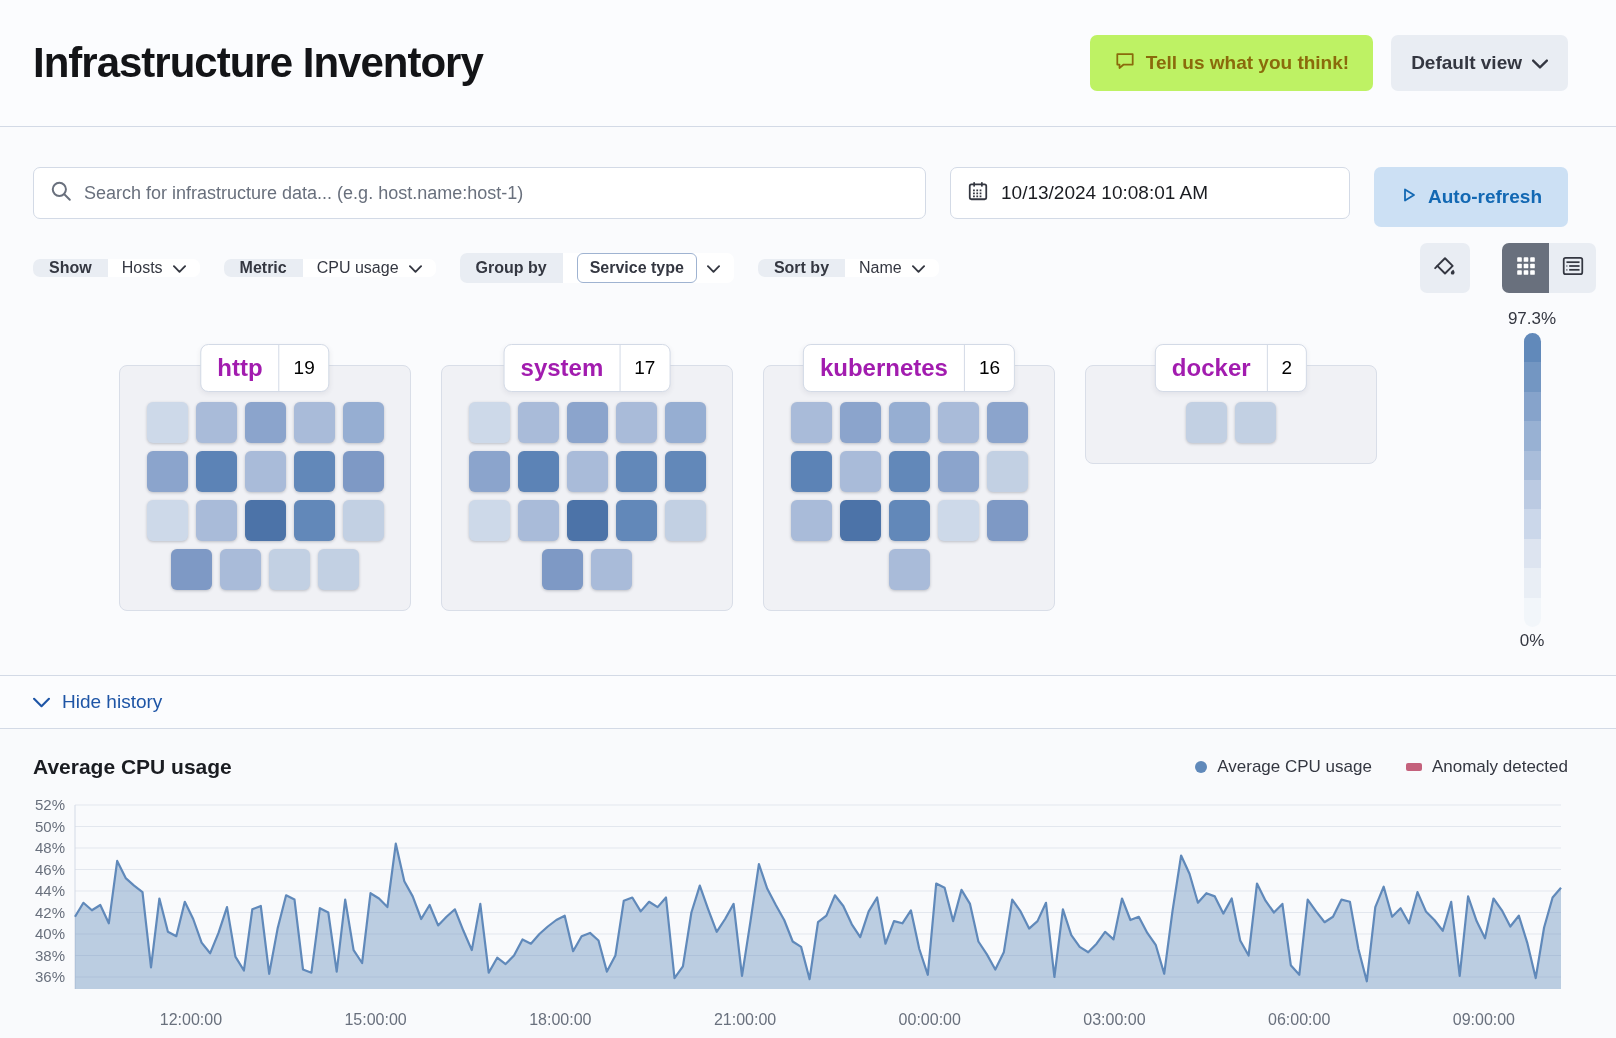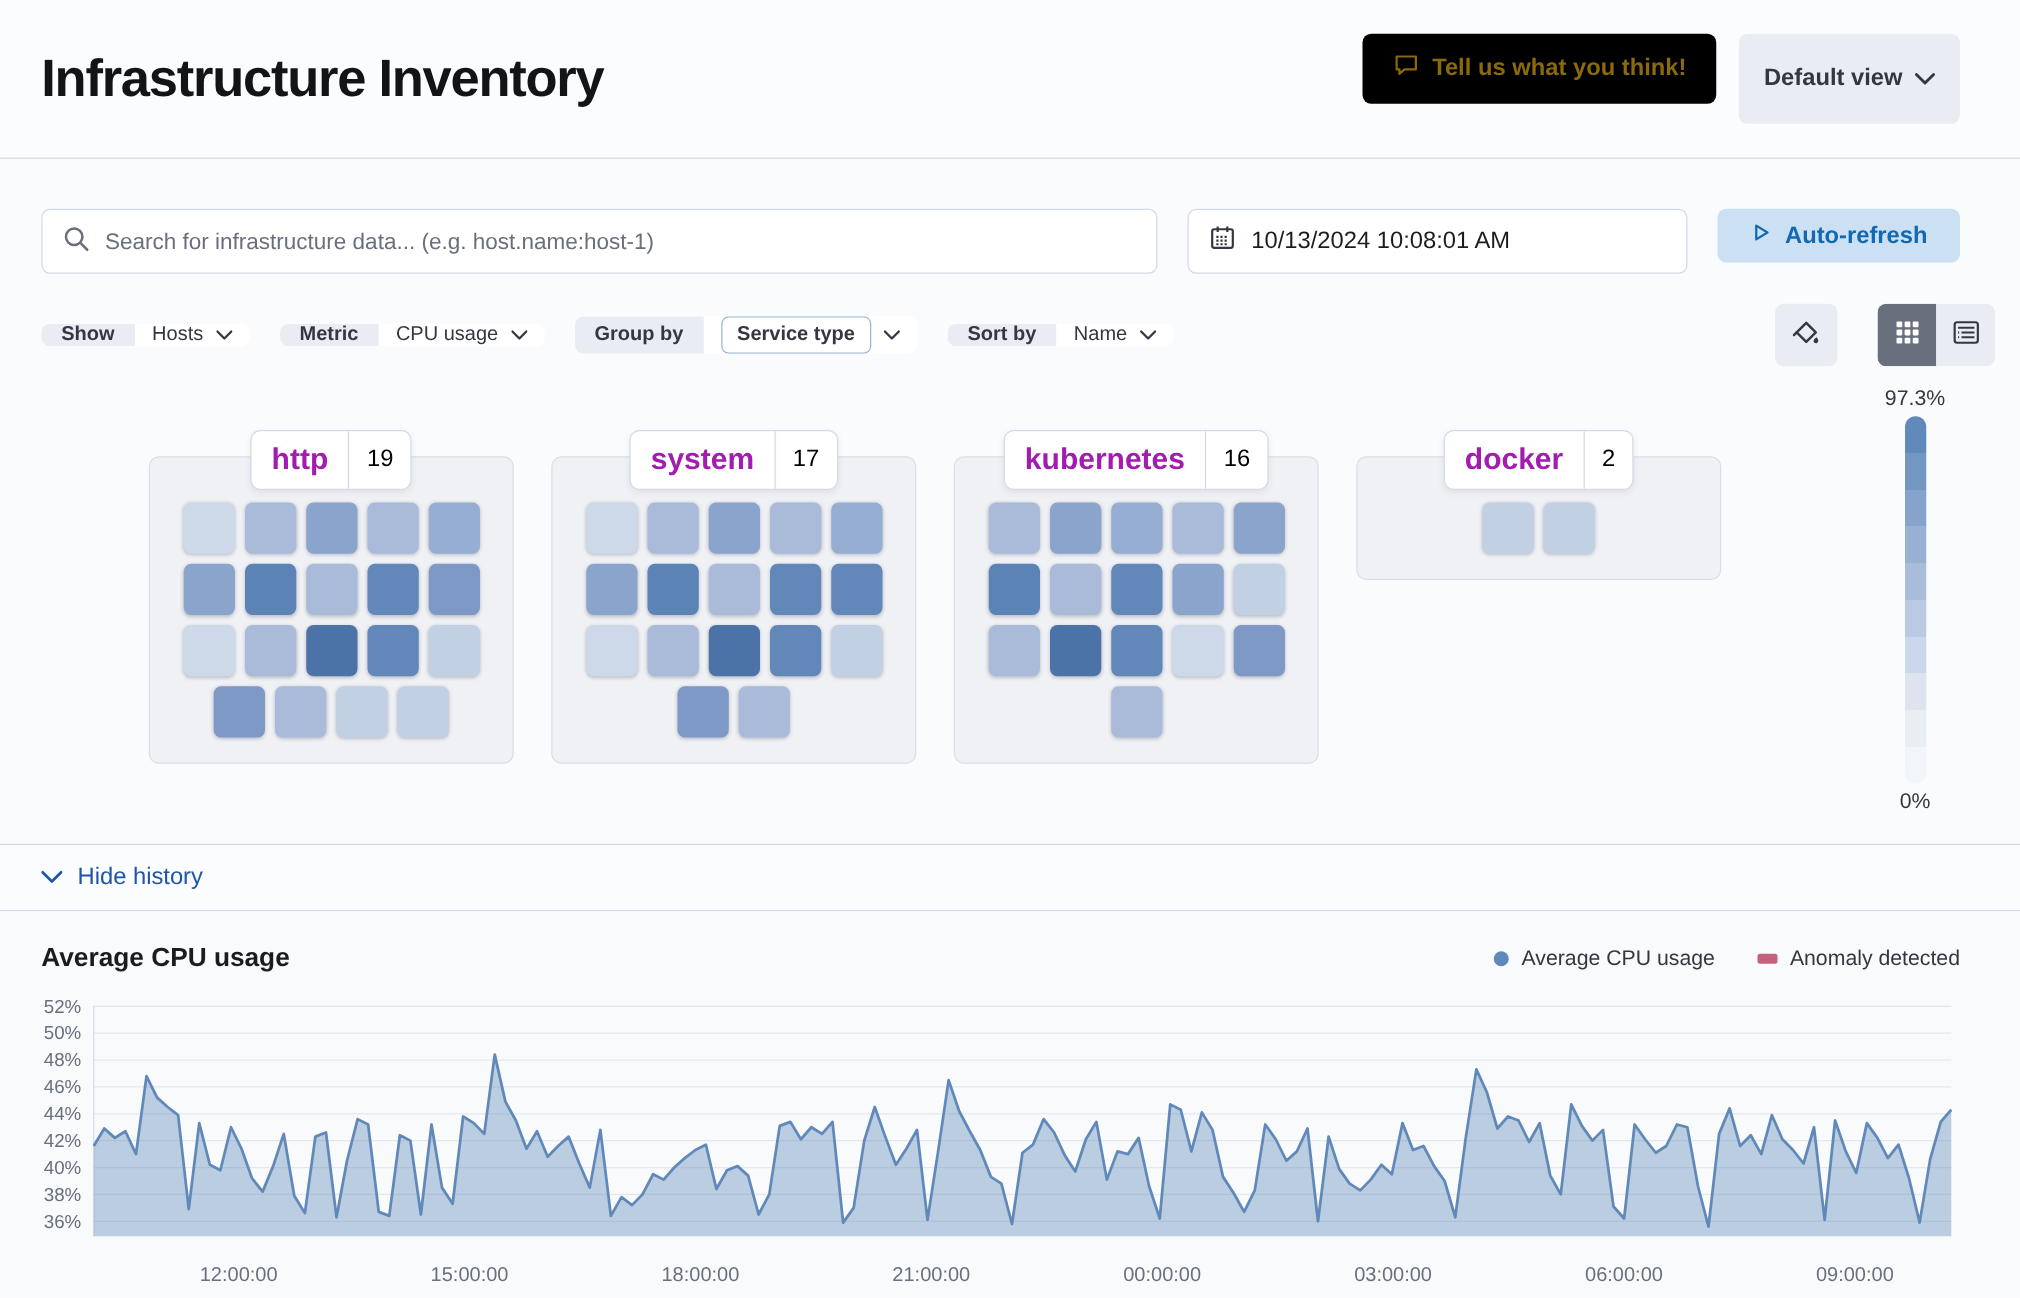--- a/index.html
+++ b/index.html
@@ -10,36 +10,36 @@
   }
   
   .page-header {
     height:127px; display:flex; align-items:center;
     padding:0 48px 0 33px; border-bottom:1px solid #D3DAE6; background:#FBFCFE;
   }
   .page-header h1 { font-size:42px; font-weight:800; letter-spacing:-1px; color:#131417; }
   .header-actions { margin-left:auto; display:flex; gap:18px; }
   .btn { border:none; cursor:pointer; border-radius:7px; display:inline-flex;
          align-items:center; gap:10px; font-family:inherit; font-size:19px; }
-  .feedback-btn { background:#000000; color:#8A6A0B; font-weight:600; padding:0 24px; height:56px; }
-  .defaultview-btn { background:#E9EDF3; color:#343741; font-weight:600; padding:0 20px; height:72px; }
+  .feedback-btn { background:#bef264; color:#8A6A0B; font-weight:600; padding:0 24px; height:56px; }
+  .defaultview-btn { background:#E9EDF3; color:#343741; font-weight:600; padding:0 20px; height:56px; }
   
   .toolbar { display:flex; gap:24px; margin:40px 48px 0 33px; height:52px; }
   .search-box {
     flex:1; display:flex; align-items:center; gap:12px; background:#fff;
     border:1px solid #D3DAE6; border-radius:7px; padding:0 16px;
   }
   .search-box input { border:none; outline:none; flex:1; font-size:18px; color:#343741;
     background:transparent; font-family:inherit; }
   .search-box input::placeholder { color:#69707D; }
   .date-picker { width:400px; background:#fff; border:1px solid #D3DAE6; border-radius:7px;
     display:flex; align-items:center; gap:12px; padding:0 16px; font-size:19px; color:#1A1C21;
     cursor:pointer; }
   .autorefresh-btn { width:194px; justify-content:center; background:#CCE0F4; color:#1268B3;
-    font-weight:600; height:43px; }
+    font-weight:600; height:60px; }
   
   .filter-bar { display:flex; align-items:center; margin:24px 20px 0 33px; height:50px; }
   .fgroup { display:flex; align-items:stretch; background:#fff; border-radius:7px;
     overflow:hidden; margin-right:24px; }
   .fgroup .flabel { background:#E9EDF3; font-weight:700; font-size:16px; display:flex;
     align-items:center; padding:0 16px; }
   .fgroup .fvalue { display:flex; align-items:center; gap:10px; padding:0 14px;
     font-size:16px; cursor:pointer; }
   .pill { border:1px solid #9FB3D1; border-radius:6px; padding:5px 12px; font-weight:600;
     background:#fff; }

